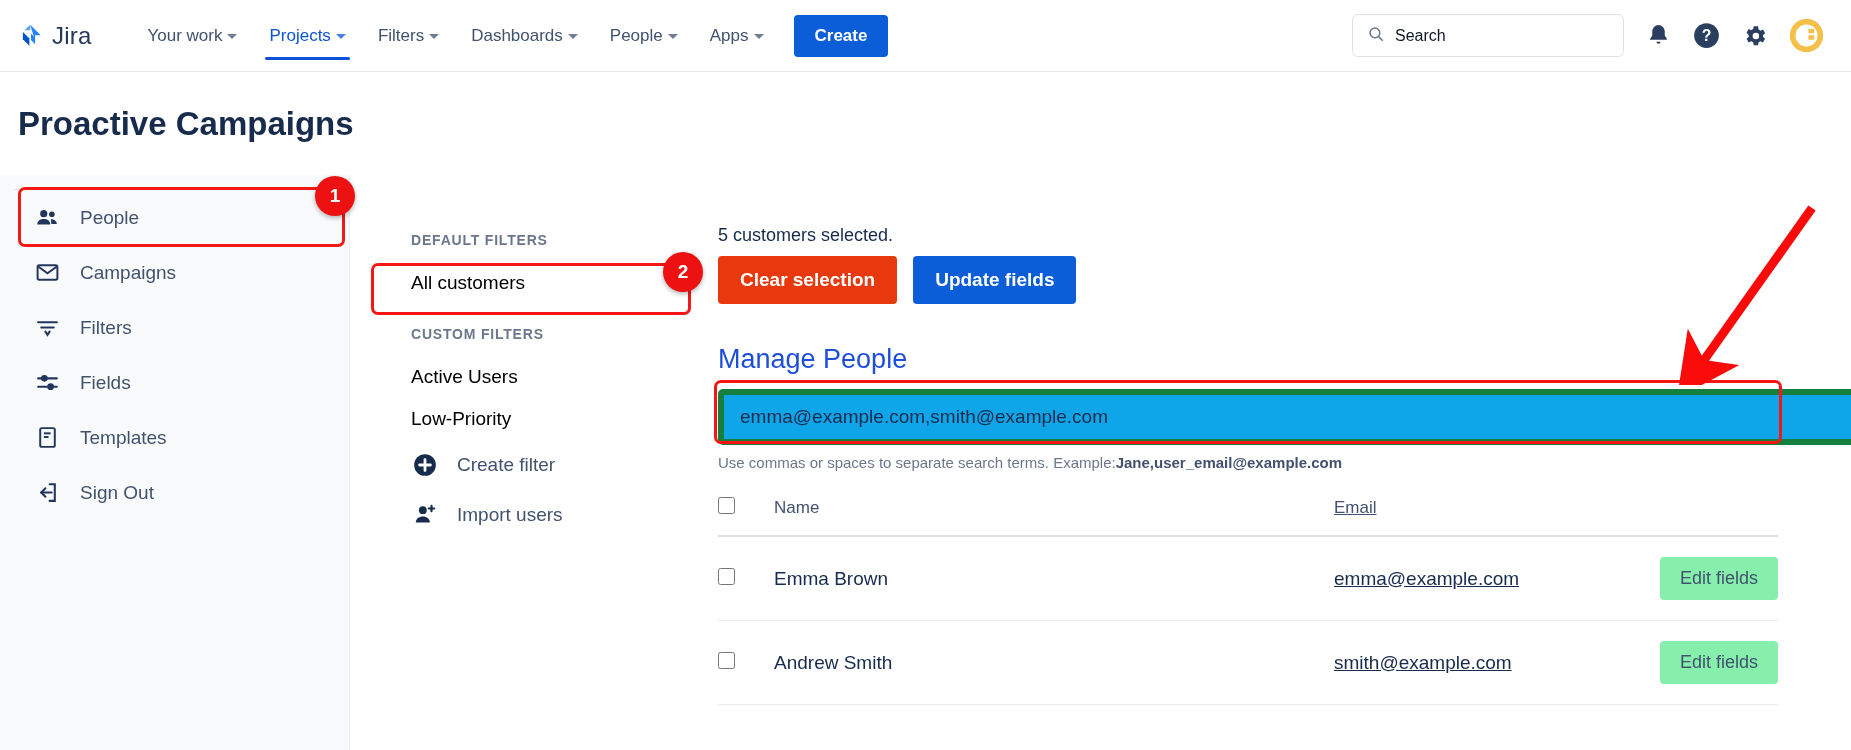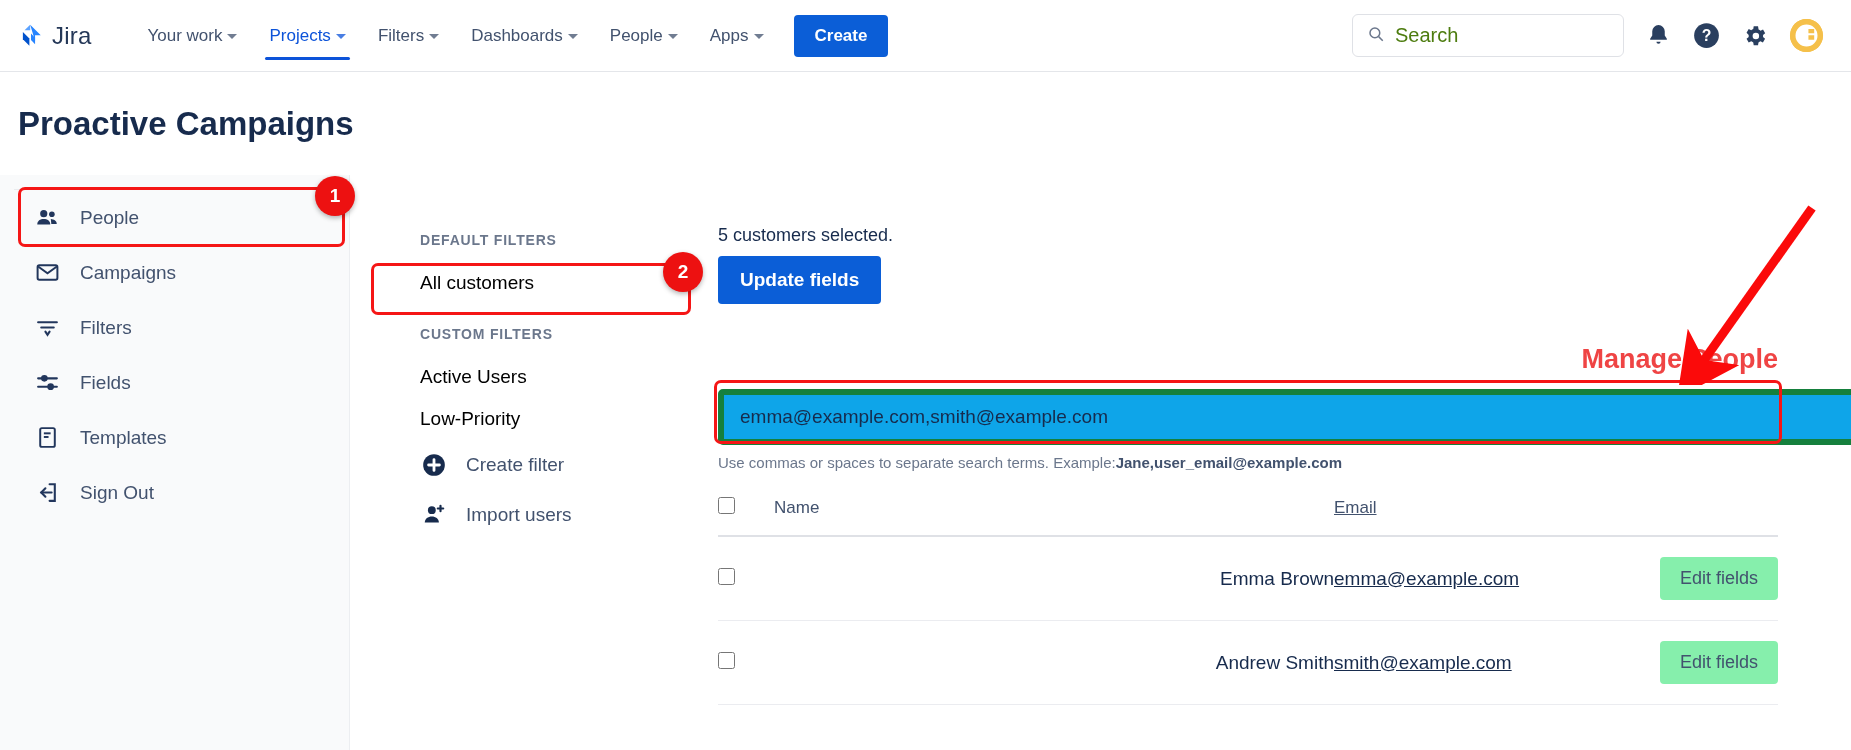--- a/index.html
+++ b/index.html
@@ -39,21 +39,21 @@
   .create-btn{
     margin-left:14px; background:#0b5ed7; color:#fff; border:none;
     font-size:17px; font-weight:bold; padding:11px 21px; border-radius:4px;
     cursor:pointer; font-family:inherit;
   }
   .nav-right{ margin-left:auto; display:flex; align-items:center; gap:22px; padding-right:10px;}
   .searchbox{
     width:272px; height:43px; border:1px solid #dfe1e6; border-radius:6px;
     display:flex; align-items:center; gap:10px; padding:0 14px; background:#fff;
   }
-  .searchbox .ph{ color:#4d7c0f; font-size:20px; }
+  .searchbox .ph{ color:#0f172a; font-size:16px; }
   .icon-btn{ cursor:pointer; display:flex; align-items:center; }
   .avatar{
     width:33px;height:33px;border-radius:50%;background:#f5c04a;
     display:flex;align-items:center;justify-content:center;
   }
 
   
   .page-title{
     position:absolute; left:18px; top:105px;
     font-size:33px; font-weight:bold; color:#172b4d;
@@ -67,21 +67,21 @@
   }
   .side-item{
     display:flex; align-items:center; gap:20px;
     height:55px; padding-left:34px; font-size:19px; color:#42526e; cursor:pointer;
   }
   .side-item .ico{ width:26px; display:flex; align-items:center; justify-content:center; color:#22365c;}
   .side-sep{ height:1px; background:#e9ebee; margin:0 14px; }
 
   
   .filters{
-    position:absolute; left:416px; top:232px; width:300px;
+    position:absolute; left:407px; top:232px; width:300px;
   }
   .f-head{
     font-size:14px; font-weight:bold; letter-spacing:.8px;
     color:#6b778c; padding:0 4px 0 4px; margin-bottom:14px;
   }
   .f-item{
     font-size:19px; color:#000000; padding:10px 4px; cursor:pointer;
   }
   .f-gap{ height:22px; }
   .f-action{
@@ -94,42 +94,42 @@
   .main{ position:absolute; left:718px; top:225px; width:1060px; }
   .sel-text{ font-size:18px; color:#172b4d; margin-bottom:10px; }
   .btn-row{ display:flex; gap:16px; margin-bottom:40px; }
   .btn{
     border:none; border-radius:4px; font-size:19px; font-weight:bold;
     color:#fff; padding:13px 22px; cursor:pointer; font-family:inherit;
   }
   .btn-clear{ background:#e8380d; }
   .btn-update{ background:#0b5ed7; }
 
-  .mp-title{ font-size:27px; font-weight:bold; color:#ef4444; margin-bottom:14px;text-align:right; }
+  .mp-title{ font-size:27px; font-weight:normal; color:#1d4ed8; margin-bottom:14px; }
 
   .search-wrap{ position:relative; width:1060px; }
   .big-input{
     width:1224px; height:56px; border:6px solid #15803d; border-radius:5px;
     background:#0ea5e9; font-size:19px; color:#172b4d;
     padding:0 16px; font-family:inherit; outline:none;
   }
   .hint{ font-size:15px; color:#6b778c; margin-top:9px; }
   .hint b{ color:#42526e; }
 
   
   table.people{ border-collapse:collapse; width:1060px; margin-top:18px; }
   table.people th{
     text-align:left; font-size:17px; font-weight:normal; color:#42526e;
     padding:8px 0 16px 0; border-bottom:2px solid #dfe1e6;
   }
   table.people td{
     font-size:19px; color:#172b4d; padding:20px 0; border-bottom:1px solid #ebecf0;
   }
   .col-chk{ width:56px; }
-  .col-name{ width:560px;text-align:right; }
+  .col-name{ width:560px; }
   .col-email{ width:300px;text-decoration:underline; }
   .col-act{ text-align:right; }
   input[type=checkbox].chk{
     width:17px;height:17px;margin:0; accent-color:#0b5ed7; cursor:pointer;
   }
   .edit-btn{
     background:#86efac; border:none; border-radius:4px;
     font-size:18px; color:#42526e; padding:11px 20px; cursor:pointer; font-family:inherit;
   }
 
@@ -314,20 +314,21 @@
         <path d="M18 3.5v5M15.5 6h5" stroke="#172b4d" stroke-width="2" stroke-linecap="round"></path>
       </svg>
     </span>
     <span>Import users</span>
   </div>
 </div>
 
 <div class="main">
   <div class="sel-text">5 customers selected.</div>
   <div class="btn-row">
+    <button class="btn btn-clear">Clear selection</button>
     <button class="btn btn-update">Update fields</button>
   </div>
 
   <div class="mp-title">Manage People</div>
 
   <div class="search-wrap">
     <input class="big-input" type="text" value="emma@example.com,smith@example.com" style="">
   </div>
   <div class="hint">
     <span>Use commas or spaces to separate search terms. Example:</span><b>Jane,user_email@example.com</b>

